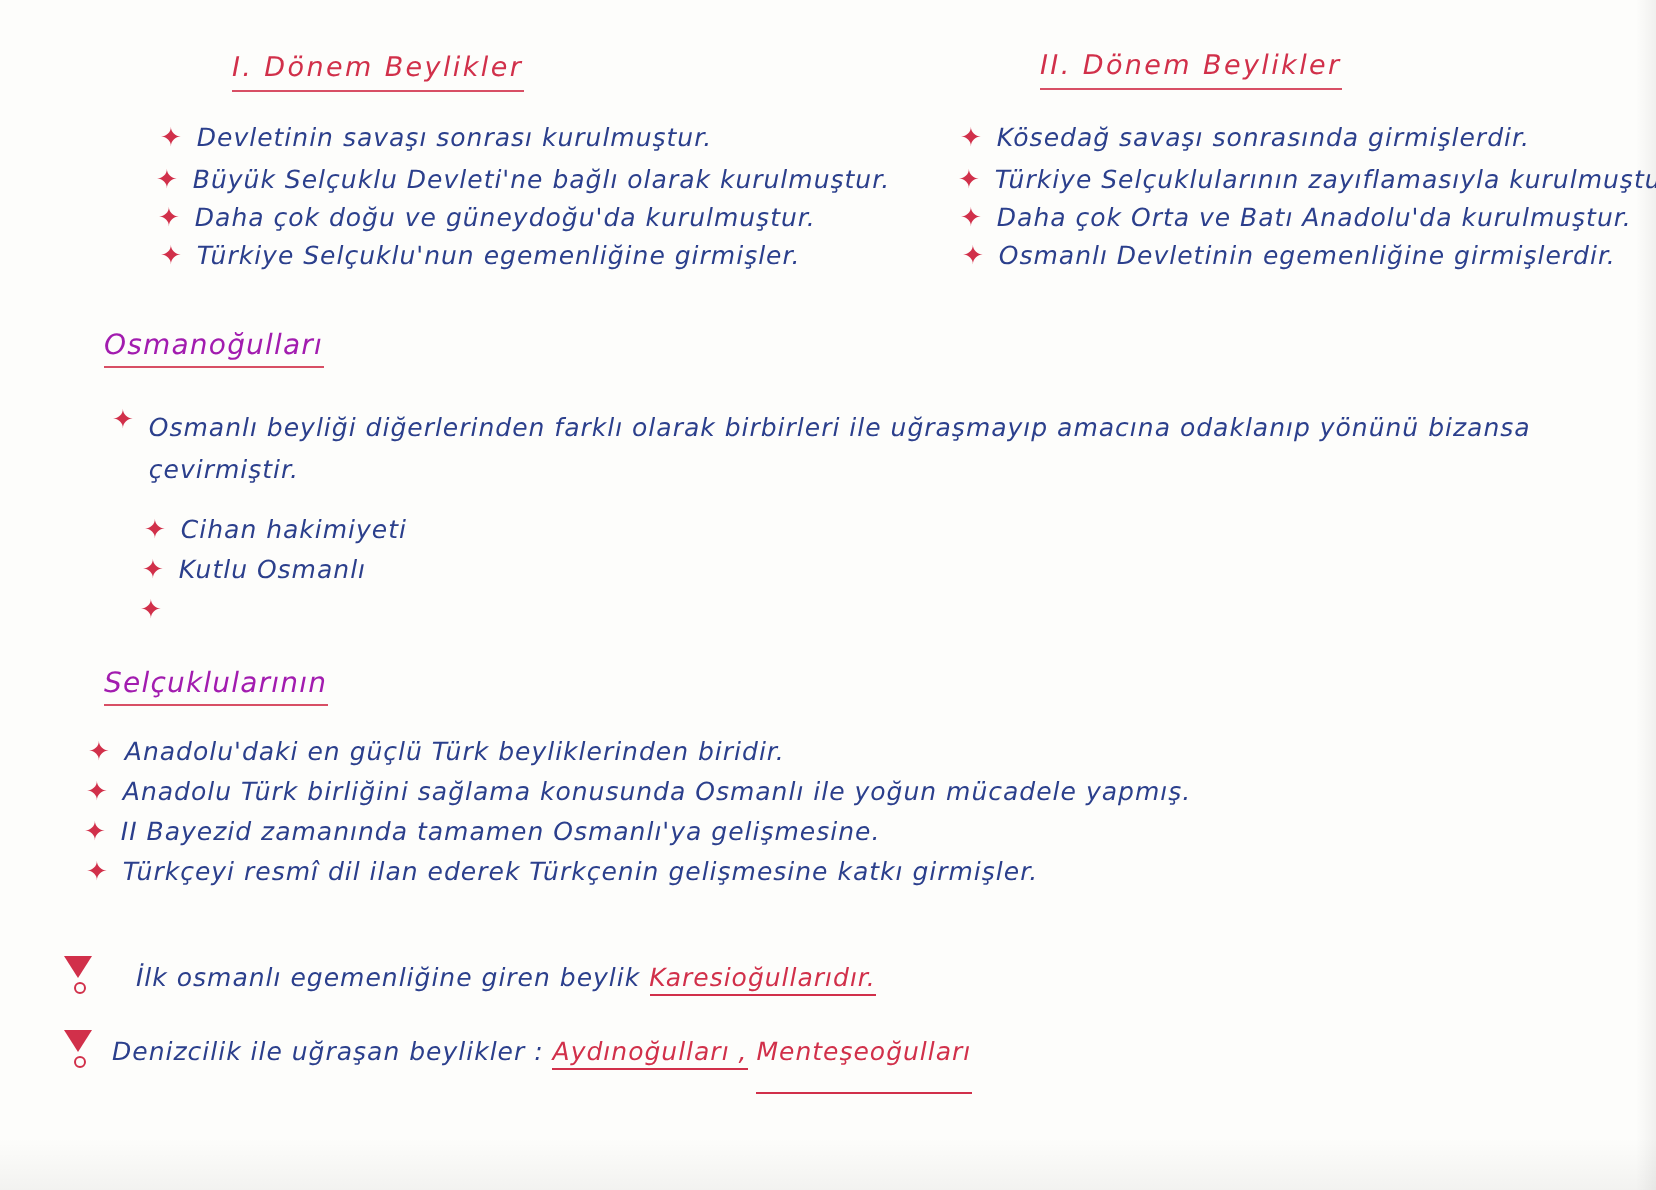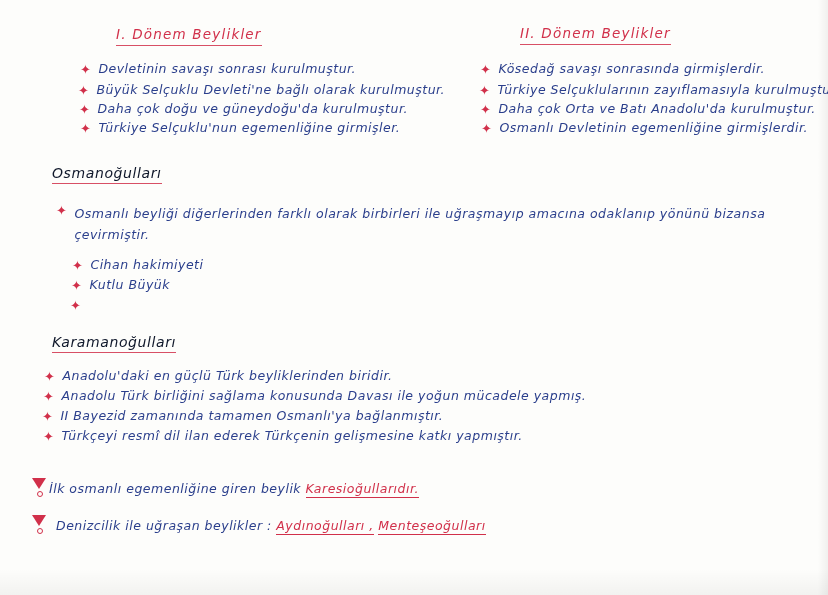--- a/index.html
+++ b/index.html
@@ -53,21 +53,21 @@
     margin-right: 7px;
     flex: 0 0 auto;
     transform: translateY(1px);
   }
   .btext { line-height: 1.1; }
 
   
   .sec-title {
     position: absolute;
     font-size: 14px;
-    color: #0f172a;
+    color: #a21caf;
     letter-spacing: .6px;
   }
   .sec-title .underline {
     display: block;
     height: 1px;
     background: #d1304a;
     margin-top: 2px;
     opacity: .85;
   }
 
@@ -98,21 +98,21 @@
     color: #2b3f8c;
   }
   .ans {
     color: #d1304a;
     border-bottom: 1px solid #d1304a;
     padding-bottom: 1px;
   }
   .ans2 {
     color: #d1304a;
     border-bottom: 1px solid #d1304a;
-    padding-bottom: 1px;
+    padding-bottom: 13px;
   }
 
   
   .edge-right {
     position: absolute;
     top: 0; right: 0;
     width: 10px; height: 100%;
     background: linear-gradient(to right, rgba(0,0,0,0), rgba(0,0,0,0.05));
   }
   .edge-bottom {
@@ -180,53 +180,53 @@
     <span class="star">✦</span>
     <span class="btext hw" style="display:block; width:740px; line-height:1.7; white-space:normal;font-style:italic;">Osmanlı beyliği diğerlerinden farklı olarak birbirleri ile uğraşmayıp amacına odaklanıp yönünü bizansa çevirmiştir.</span>
   </div>
 
   <div class="bline hw blue" style="left:72px; top:258px;">
     <span class="star">✦</span>
     <span class="btext">Cihan hakimiyeti</span>
   </div>
   <div class="bline hw blue" style="left:71px; top:278px;">
     <span class="star">✦</span>
-    <span class="btext">Kutlu Büyük</span>
+    <span class="btext">Kutlu Osmanlı</span>
   </div>
   <div class="bline hw blue" style="left:70px; top:298px;">
     <span class="star">✦</span>
   </div>
 
   <div class="sec-title hw" style="left:52px; top:334px;">
-    <span>Karamanoğulları</span>
+    <span>Selçuklularının</span>
     <span class="underline"></span>
   </div>
 
   <div class="bline hw blue" style="left:44px; top:369px;">
     <span class="star">✦</span>
     <span class="btext">Anadolu'daki en güçlü Türk beyliklerinden biridir.</span>
   </div>
   <div class="bline hw blue" style="left:43px; top:389px;">
     <span class="star">✦</span>
-    <span class="btext">Anadolu Türk birliğini sağlama konusunda Davası ile yoğun mücadele yapmış.</span>
+    <span class="btext">Anadolu Türk birliğini sağlama konusunda Osmanlı ile yoğun mücadele yapmış.</span>
   </div>
   <div class="bline hw blue" style="left:42px; top:409px;">
     <span class="star">✦</span>
-    <span class="btext">II Bayezid zamanında tamamen Osmanlı'ya bağlanmıştır.</span>
+    <span class="btext">II Bayezid zamanında tamamen Osmanlı'ya gelişmesine.</span>
   </div>
   <div class="bline hw blue" style="left:43px; top:429px;">
     <span class="star">✦</span>
-    <span class="btext">Türkçeyi resmî dil ilan ederek Türkçenin gelişmesine katkı yapmıştır.</span>
+    <span class="btext">Türkçeyi resmî dil ilan ederek Türkçenin gelişmesine katkı girmişler.</span>
   </div>
 
   <div class="qmark" style="left:32px; top:478px;">
     <span class="tri"></span>
     <span class="dot"></span>
   </div>
-  <div class="q-line hw" style="left:49px; top:481px;">
+  <div class="q-line hw" style="left:68px; top:481px;">
     <span>İlk osmanlı egemenliğine giren beylik</span>
     <span class="ans hw">Karesioğullarıdır.</span>
   </div>
 
   <div class="qmark" style="left:32px; top:515px;">
     <span class="tri"></span>
     <span class="dot"></span>
   </div>
   <div class="q-line hw" style="left:56px; top:518px;">
     <span>Denizcilik ile uğraşan beylikler :</span>

